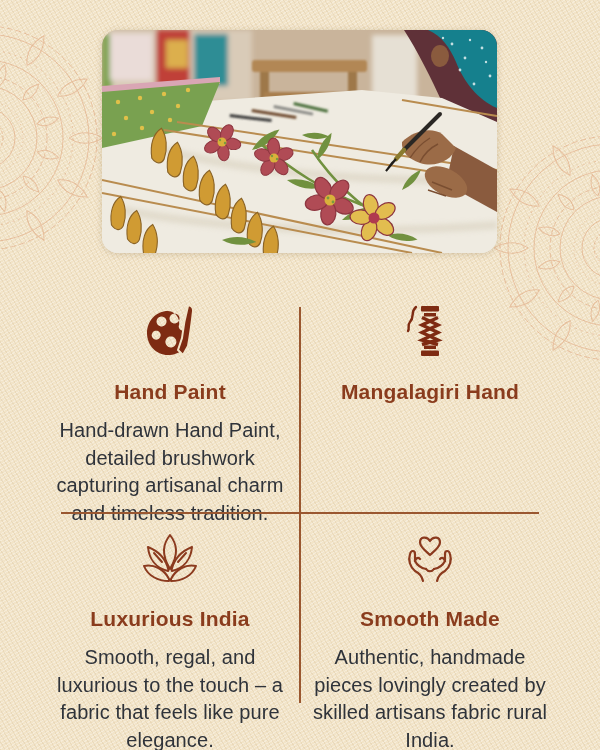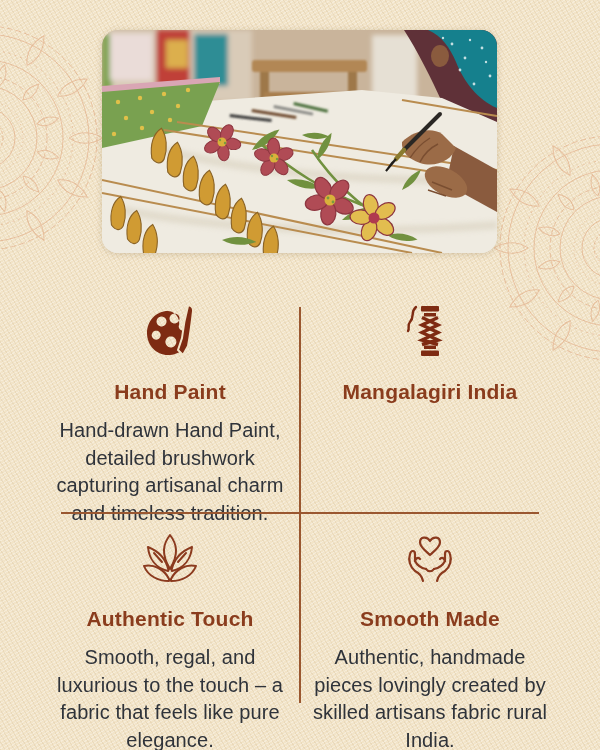--- a/index.html
+++ b/index.html
@@ -260,37 +260,37 @@
             <rect x="23" y="41.5" width="12" height="3.5"></rect>
             <rect x="20" y="46.5" width="18" height="5.5" rx="1"></rect>
           </g>
           <g stroke="#7E2B12" stroke-width="3.4" fill="none">
             <path d="M21 13.5 L37 21 L21 28.5 L37 36 L21 40.5"></path>
             <path d="M37 13.5 L21 21 L37 28.5 L21 36 L37 40.5"></path>
           </g>
           <path d="M15 3 C9 8 14 13 9 18 C6 21 9 24 7 27" stroke="#7E2B12" stroke-width="2.4" fill="none" stroke-linecap="round"></path>
         </svg>
       </div>
-      <h3>Mangalagiri India</h3>
+      <h3>Mangalagiri Hand</h3>
     </section>
 
     <section class="feature">
       <div class="icon-box">
         <svg width="58" height="58" viewBox="0 0 58 58">
           <g fill="none" stroke="#8B3A1E" stroke-width="2" stroke-linejoin="round" stroke-linecap="round">
             <path d="M29 4 C22 13 20 23 29 38 C38 23 36 13 29 4 Z"></path>
             <path d="M27 40 C15 37 8 28 7 16 C17 20 25 28 27.5 39 Z"></path>
             <path d="M31 40 C43 37 50 28 51 16 C41 20 33 28 30.5 39 Z"></path>
             <path d="M28 50 C17 50 7 45 3 35 C13 33 23 38 28 48 Z"></path>
             <path d="M30 50 C41 50 51 45 55 35 C45 33 35 38 30 48 Z"></path>
             <path d="M13 22 L21 31 M45 22 L37 31"></path>
           </g>
         </svg>
       </div>
-      <h3>Authentic Touch</h3>
+      <h3>Luxurious India</h3>
       <p>Smooth, regal, and luxurious to the touch – a fabric that feels like pure elegance.</p>
     </section>
 
     <section class="feature">
       <div class="icon-box">
         <svg width="58" height="58" viewBox="0 0 58 58">
           <g fill="none" stroke="#8B3A1E" stroke-width="2.2" stroke-linejoin="round" stroke-linecap="round">
             <path d="M29 10 C26 5 19 5.5 19 11.5 C19 16 24 19.5 29 24 C34 19.5 39 16 39 11.5 C39 5.5 32 5 29 10 Z"></path>
             <path d="M22 50 C21 45 18 42 14 40 C9 36 7 29 9 23 C10 19 14 19 14 23 L14 30 C16 34 20 37 25 38"></path>
             <path d="M14 30 C15 27 17 26 19 28"></path>

